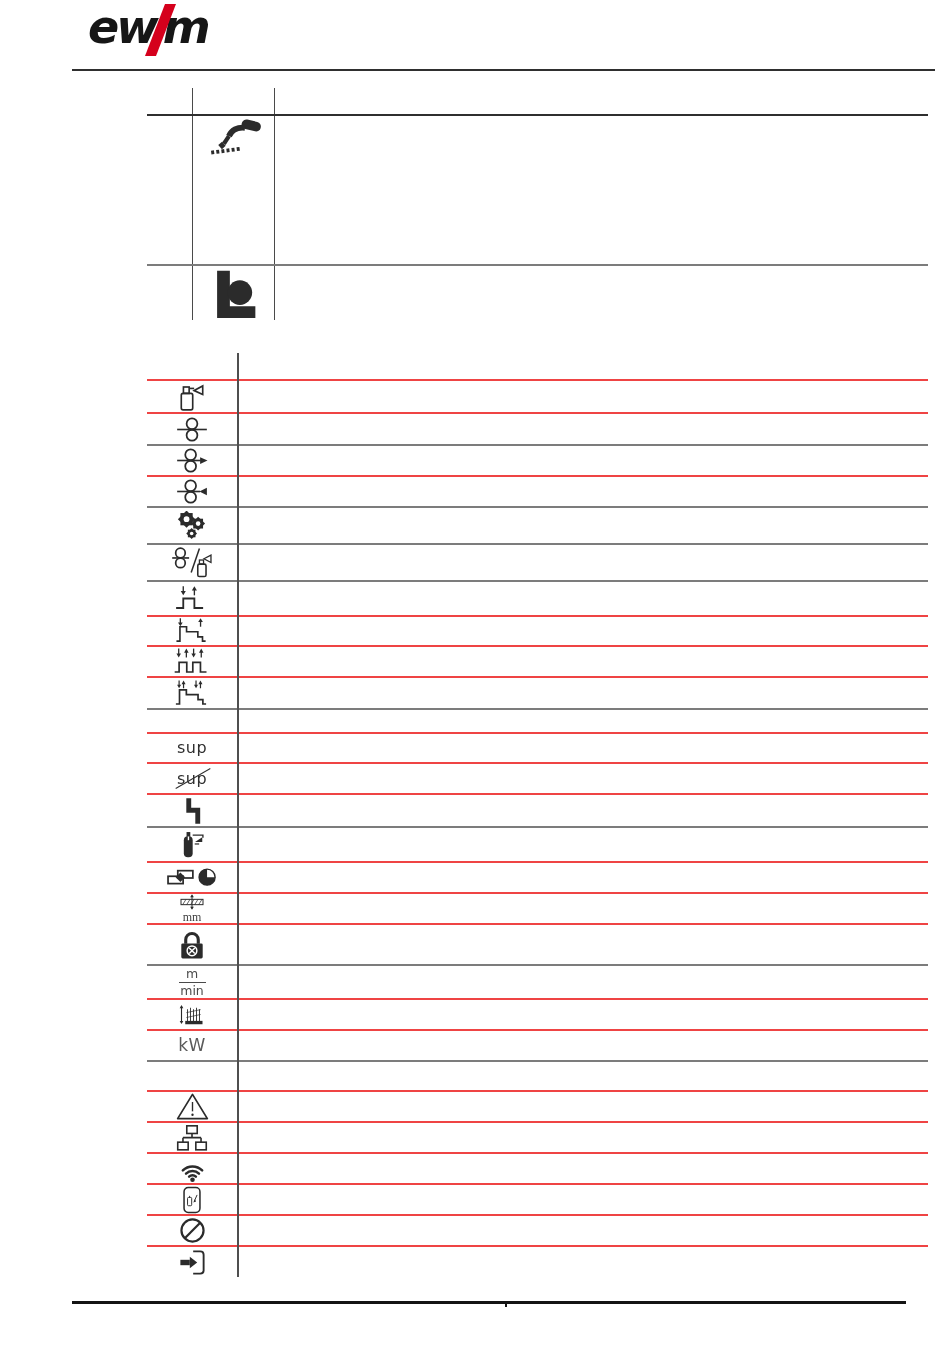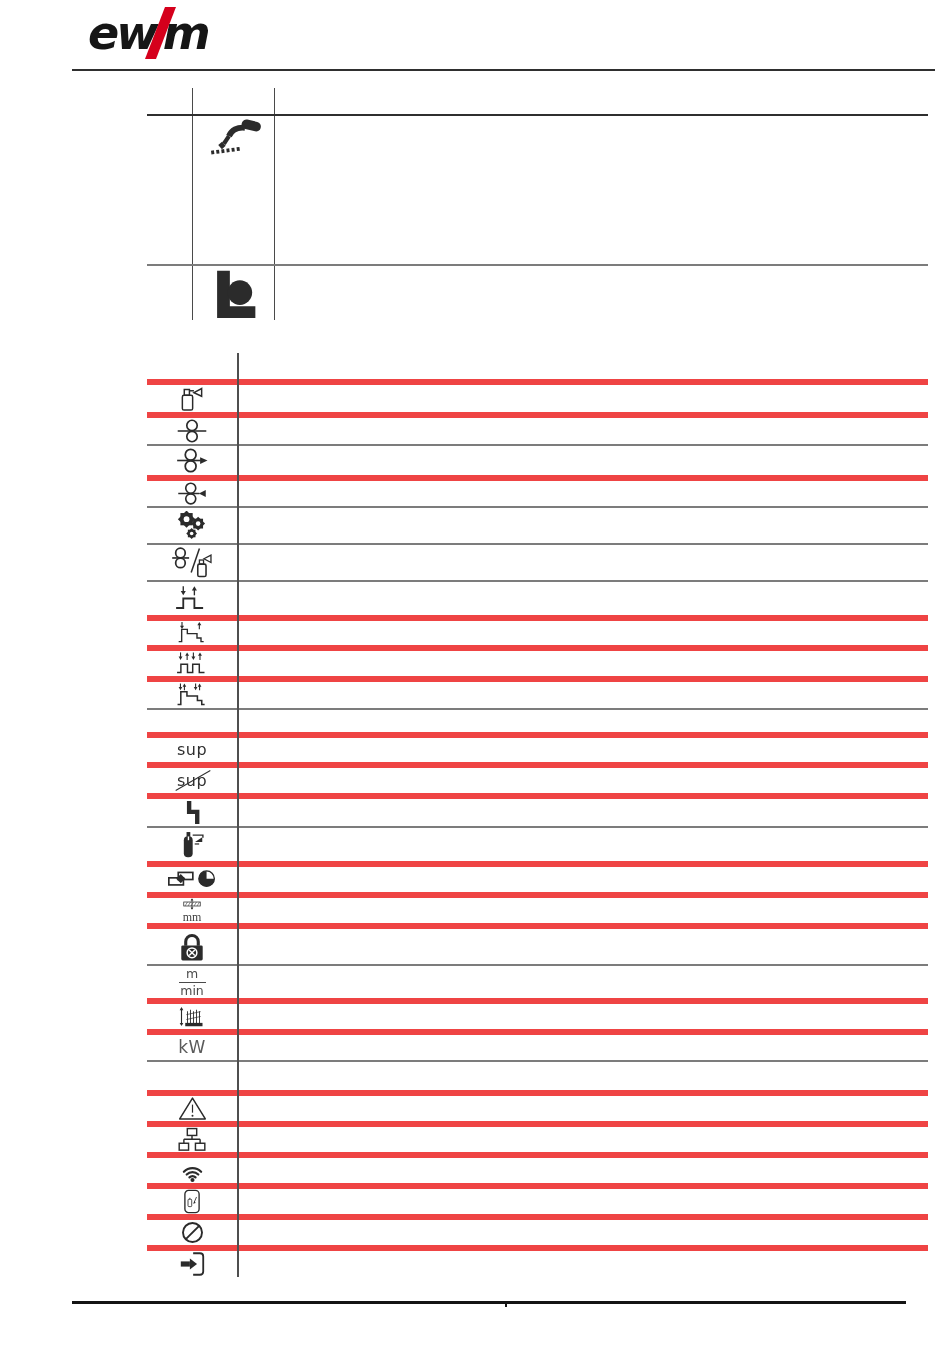--- a/index.html
+++ b/index.html
@@ -1,20 +1,20 @@
 <!DOCTYPE html>
 <html><head>
 <meta charset="utf-8">
 <style>
   html,body{margin:0;padding:0;background:#fff;}
   #page{position:relative;width:950px;height:1359px;background:#ffffff;overflow:hidden;
         font-family:"DejaVu Sans", "Liberation Sans", sans-serif;}
 
   
-  .logo{position:absolute;left:88px;top:4px;height:58px;display:flex;align-items:center;}
+  .logo{position:absolute;left:88px;top:4px;height:58px;display:flex;}
   .logo-txt{font-family:"DejaVu Sans", sans-serif;font-weight:bold;font-style:italic;
             font-size:46px;line-height:1;color:#161616;letter-spacing:-3px;}
   .logo-slash{width:11px;height:52px;background:#d5001c;transform:skewX(-21deg);
               margin-left:-1px;margin-right:-3px;}
 
   
   .hrule{position:absolute;background:#2f2f2f;}
   .footer-rule{position:absolute;left:72px;top:1301px;width:834px;height:2.5px;background:#141414;}
   .footer-tick{position:absolute;left:505px;top:1301px;width:1.5px;height:6px;background:#141414;}
 
@@ -23,21 +23,21 @@
   .t1 .vline{position:absolute;top:0;bottom:0;width:1.4px;background:#4a4a4a;}
   .t1 .h1{position:absolute;left:0;right:0;top:26px;height:2px;background:#2f2f2f;}
   .t1 .h2{position:absolute;left:0;right:0;top:176px;height:2px;background:#7c7c7c;}
   .t1-cell{position:absolute;display:flex;align-items:center;justify-content:center;}
 
   
   .t2{position:absolute;left:147px;top:353px;width:781px;height:924px;}
   .t2 .vline{position:absolute;left:90px;top:0;height:924px;width:1.6px;background:#4f4f4f;}
   .t2 .head{height:26px;}
   .row{display:flex;box-sizing:border-box;}
-  .row.thin{border-top:6px solid #ef4444;}
+  .row.thin{border-top:2px solid #ef4444;}
   .row.thick{border-top:2px solid #7c7c7c;}
   .ic{width:90px;display:flex;align-items:center;justify-content:center;flex-direction:column;}
   .tx{flex:1;}
   .ic svg{display:block;}
 
   
   .sup-wrap{position:relative;font-size:16px;color:#2f2f2f;letter-spacing:0.5px;line-height:1;}
   .sup-wrap.crossed::after{content:"";position:absolute;left:-4px;right:-6px;top:46%;
       border-top:1.7px solid #2f2f2f;transform:rotate(-30deg);}
   .kw{font-size:17px;color:#5b5b5b;line-height:1;letter-spacing:0.5px;}

